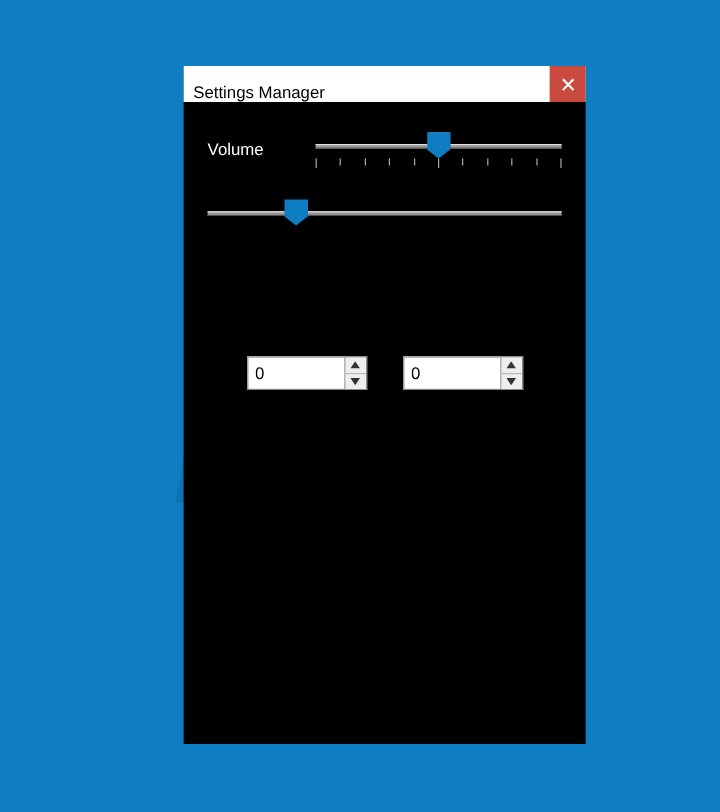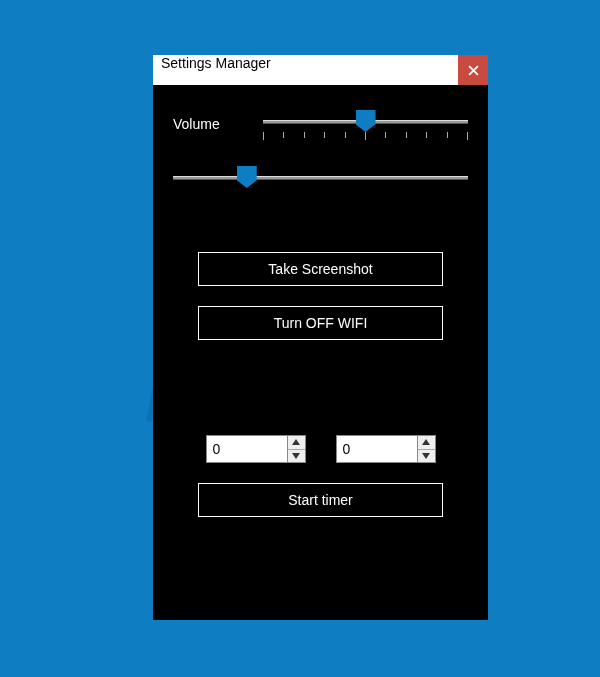--- a/index.html
+++ b/index.html
@@ -30,21 +30,21 @@
       left: 153px;
       top: 55px;
       width: 335px;
       height: 565px;
       background: #000;
     }
     .titlebar {
       height: 30px;
       background: #fff;
       display: flex;
-      align-items: flex-start;
+      align-items: flex-end;
       padding-left: 8px;
     }
     .titlebar-text {
       flex: 1;
       font-size: 14px;
       color: #000;
     }
     .close-btn {
       width: 30px;
       height: 30px;
@@ -209,24 +209,20 @@
       </div>
     </div>
 
     <div class="row">
       <div class="slider">
         <div class="slider-track"></div>
         <div class="slider-thumb" style="left:25%"></div>
       </div>
     </div>
 
-    <div class="btn-area">
-      <div class="btn">Take Screenshot</div>
-      <div class="btn">Turn OFF WIFI</div>
-    </div>
 
     <div class="spinner-row">
       <div class="spinner">
         <input type="text" value="0" style="">
         <div class="spinner-btns">
           <div class="spin-btn">
               <svg viewBox="0 0 8 6">
                 <path d="M0 6 L4 0 L8 6 Z" fill="#333"></path>
               </svg>
             </div>
@@ -247,17 +243,14 @@
             </div>
           <div class="spin-btn">
               <svg viewBox="0 0 8 6">
                 <path d="M0 0 L4 6 L8 0 Z" fill="#333"></path>
               </svg>
             </div>
         </div>
       </div>
     </div>
 
-    <div class="start-btn-area">
-      <div class="btn">Start timer</div>
-    </div>
   </div>
 </div>
 
 </body></html>

